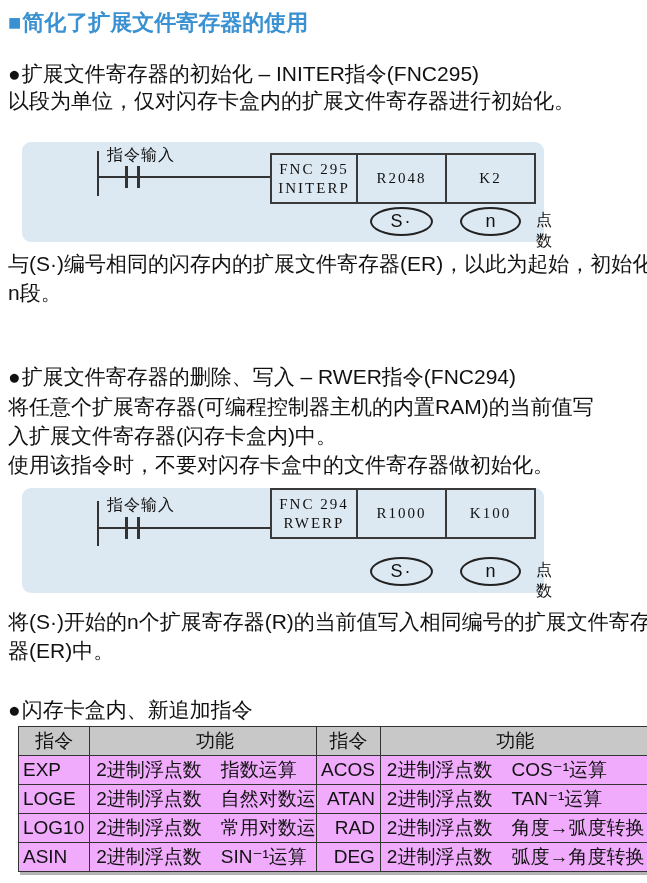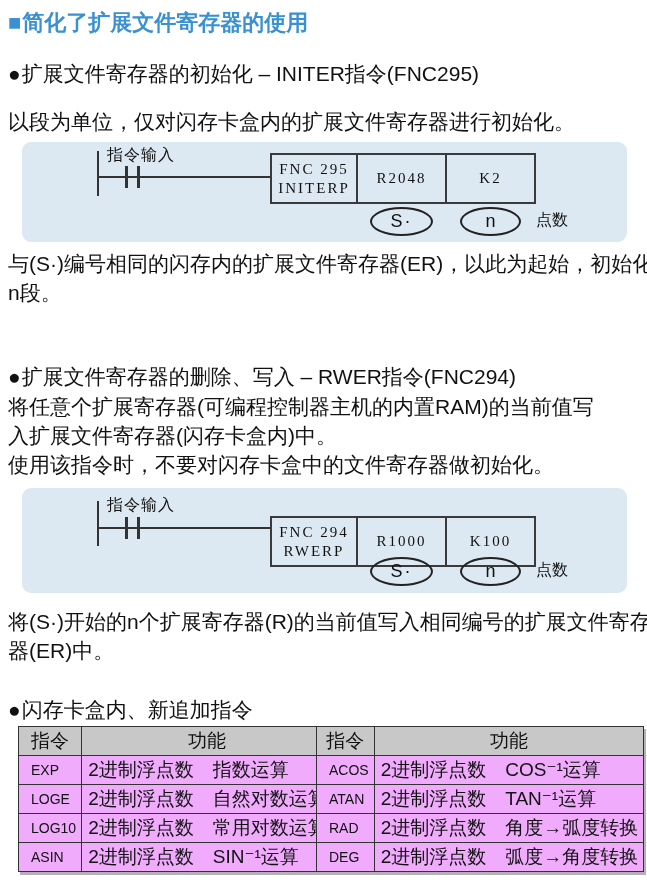--- a/index.html
+++ b/index.html
@@ -18,21 +18,21 @@
 
   
   .heading, .tline {
     position:absolute; left:8px; font-size:21px; color:#111; white-space:nowrap;
     line-height:27px;
   }
   .heading .bullet { margin-right:1px; }
 
   
   .panel {
-    position:absolute; left:22px; width:605px;
+    position:absolute; left:22px; width:522px;
     background:#dde9f2; border-radius:9px;
   }
   #panel1 { top:142px; height:100px; }
   #panel2 { top:488px; height:105px; }
 
   .rail { position:absolute; left:75px; width:2px; background:#333; }
   #panel1 .rail { top:9px;  height:45px; }
   #panel2 .rail { top:13px; height:45px; }
 
   .wire { position:absolute; left:76px; width:172px; height:2px; background:#333; }
@@ -47,21 +47,21 @@
 
   .dlabel { position:absolute; left:85px; font-size:16px; letter-spacing:1px; }
   #panel1 .dlabel { top:3px; }
   #panel2 .dlabel { top:7px; }
 
   .ibox {
     position:absolute; left:248px; width:262px; height:47px;
     border:2px solid #3a3a3a; display:flex; box-sizing:content-box;justify-content:center;
   }
   #panel1 .ibox { top:11px; }
-  #panel2 .ibox { top:28px; }
+  #panel2 .ibox { top:0; }
   .icell {
     flex:1; border-left:2px solid #3a3a3a;
     display:flex; align-items:center; justify-content:center;
     font-family:"Liberation Serif","DejaVu Serif",serif;
     font-size:15px; letter-spacing:2px; color:#111;
   }
   .icell.first { border-left:none; flex:0 0 84px; flex-direction:column; line-height:19px; }
 
   .oval {
     position:absolute; height:25px; border:2px solid #222; border-radius:50%;
@@ -83,35 +83,35 @@
     box-shadow:2px 3px 0 #b3b3b3; background:#f0abfc;
   }
   #table-left  { left:18px; }
   #table-right { left:316px; }
   .itable th, .itable td { border:1.5px solid #333; height:26px; box-sizing:border-box; }
   .itable th {
     background:#c8c8c8; font-weight:normal; font-size:19px;
     text-align:center; padding:1px 6px;
   }
   .itable td { font-size:19px; padding:1px 5px 1px 6px; white-space:nowrap; }
-  .itable td.cmd { font-size:14px; padding-left:12px; }
+  .itable td.cmd { font-size:19px; padding-left:4px; }
   #table-left  td.cmd { width:58px; }  #table-left  td.fn { width:210px; }
-  #table-right td.cmd { width:48px; }  #table-right td.fn { width:241px;margin-top:6px; }
+  #table-right td.cmd { width:48px;text-align:right; }  #table-right td.fn { width:241px;margin-top:6px; }
 </style>
 </head>
 <body>
 
 <div class="page-title">
   <span class="sq">■</span><span>简化了扩展文件寄存器的使用</span>
 </div>
 
 <div class="heading" style="top:60px">
   <span class="bullet">●</span><span>扩展文件寄存器的初始化 – INITER指令(FNC295)</span>
 </div>
-<div class="tline" style="top:108px">以段为单位，仅对闪存卡盒内的扩展文件寄存器进行初始化。</div>
+<div class="tline" style="top:87px">以段为单位，仅对闪存卡盒内的扩展文件寄存器进行初始化。</div>
 
 <div class="panel" id="panel1">
   <div class="rail"></div>
   <div class="wire"></div>
   <div class="cbar b1"></div>
   <div class="cbar b2"></div>
   <div class="dlabel">指令输入</div>
   <div class="ibox">
     <div class="icell first">
       <div>FNC 295</div>

